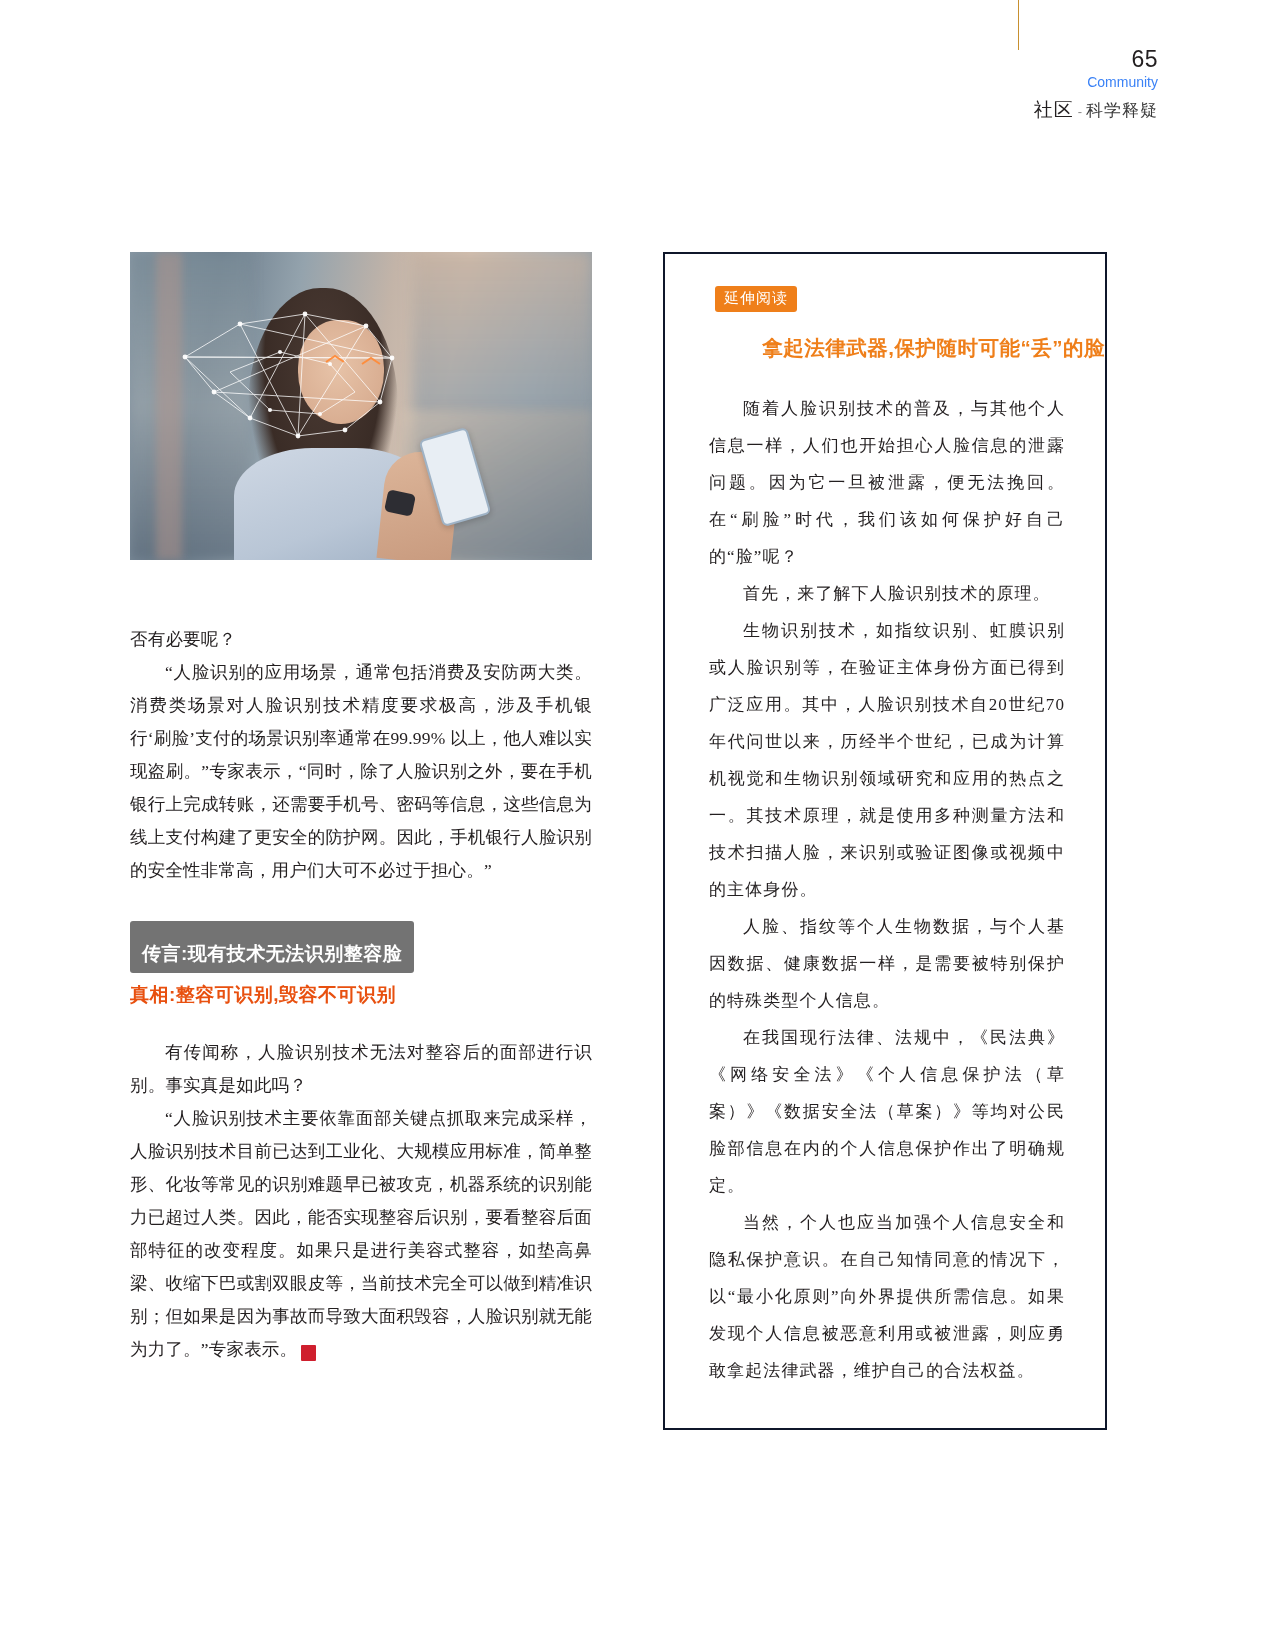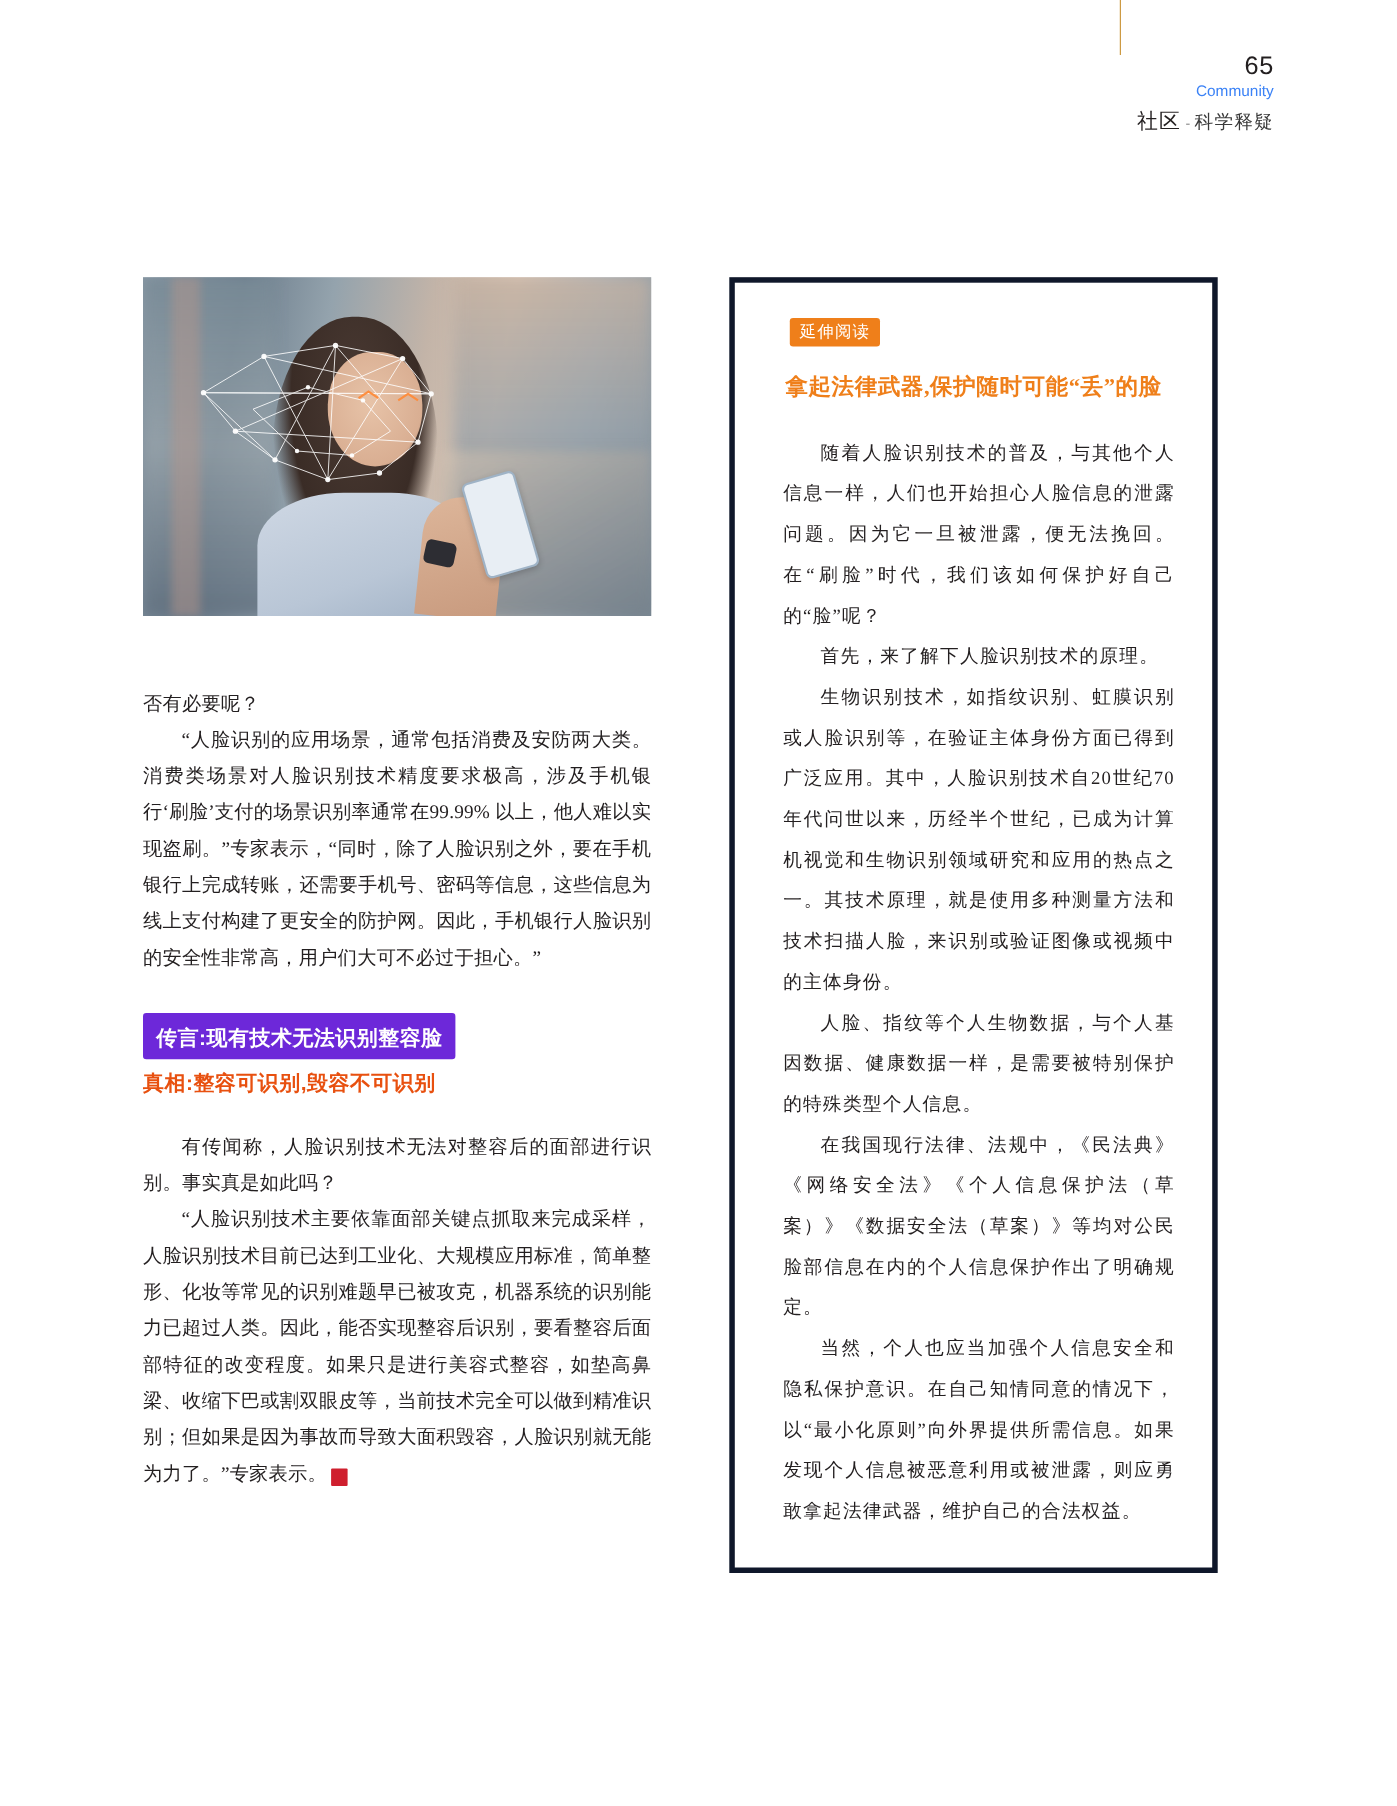--- a/index.html
+++ b/index.html
@@ -159,27 +159,27 @@
   }
   .indent {
     text-indent: 2em;
   }
 
   .banner {
     margin-top: 34px;
   }
   .banner-title {
     display: inline-block;
-    background: #6d28d9;
+    background: #737373;
     color: #ffffff;
     font-family: "Liberation Sans", sans-serif;
     font-weight: bold;
     font-size: 19px;
     letter-spacing: 0.5px;
-    padding: 10px 12px 6px 12px;
+    padding: 20px 12px 6px 12px;
     border-radius: 3px;
   }
   .banner-sub {
     margin-top: 9px;
     color: #e8500f;
     font-family: "Liberation Sans", sans-serif;
     font-weight: bold;
     font-size: 19px;
     letter-spacing: 0.5px;
   }
@@ -201,43 +201,43 @@
     border-radius: 1px;
   }
 
   
   .side-box {
     position: absolute;
     left: 663px;
     top: 252px;
     width: 444px;
     height: 1178px;
-    border: 5px solid #0f172a;
+    border: 2px solid #0f172a;
     box-sizing: border-box;
   }
   .tag {
     position: absolute;
     left: 50px;
     top: 32px;
     background: #ef7f1a;
     color: #ffffff;
     font-family: "Liberation Sans", sans-serif;
     font-size: 15px;
     letter-spacing: 1px;
     padding: 3px 9px 4px 9px;
     border-radius: 3px;
   }
   .side-title {
     position: absolute;
     left: 0;
     right: 0;
     top: 80px;
-    text-align: center;
+    text-align: right;
     color: #ef7f1a;
-    font-family: Liberation Serif, serif;
+    font-family: Liberation Sans, sans-serif;
     font-weight: bold;
     font-size: 20.5px;
     letter-spacing: 0.5px;
   }
   .side-body {
     position: absolute;
     left: 44px;
     top: 136px;
     width: 356px;
   }

